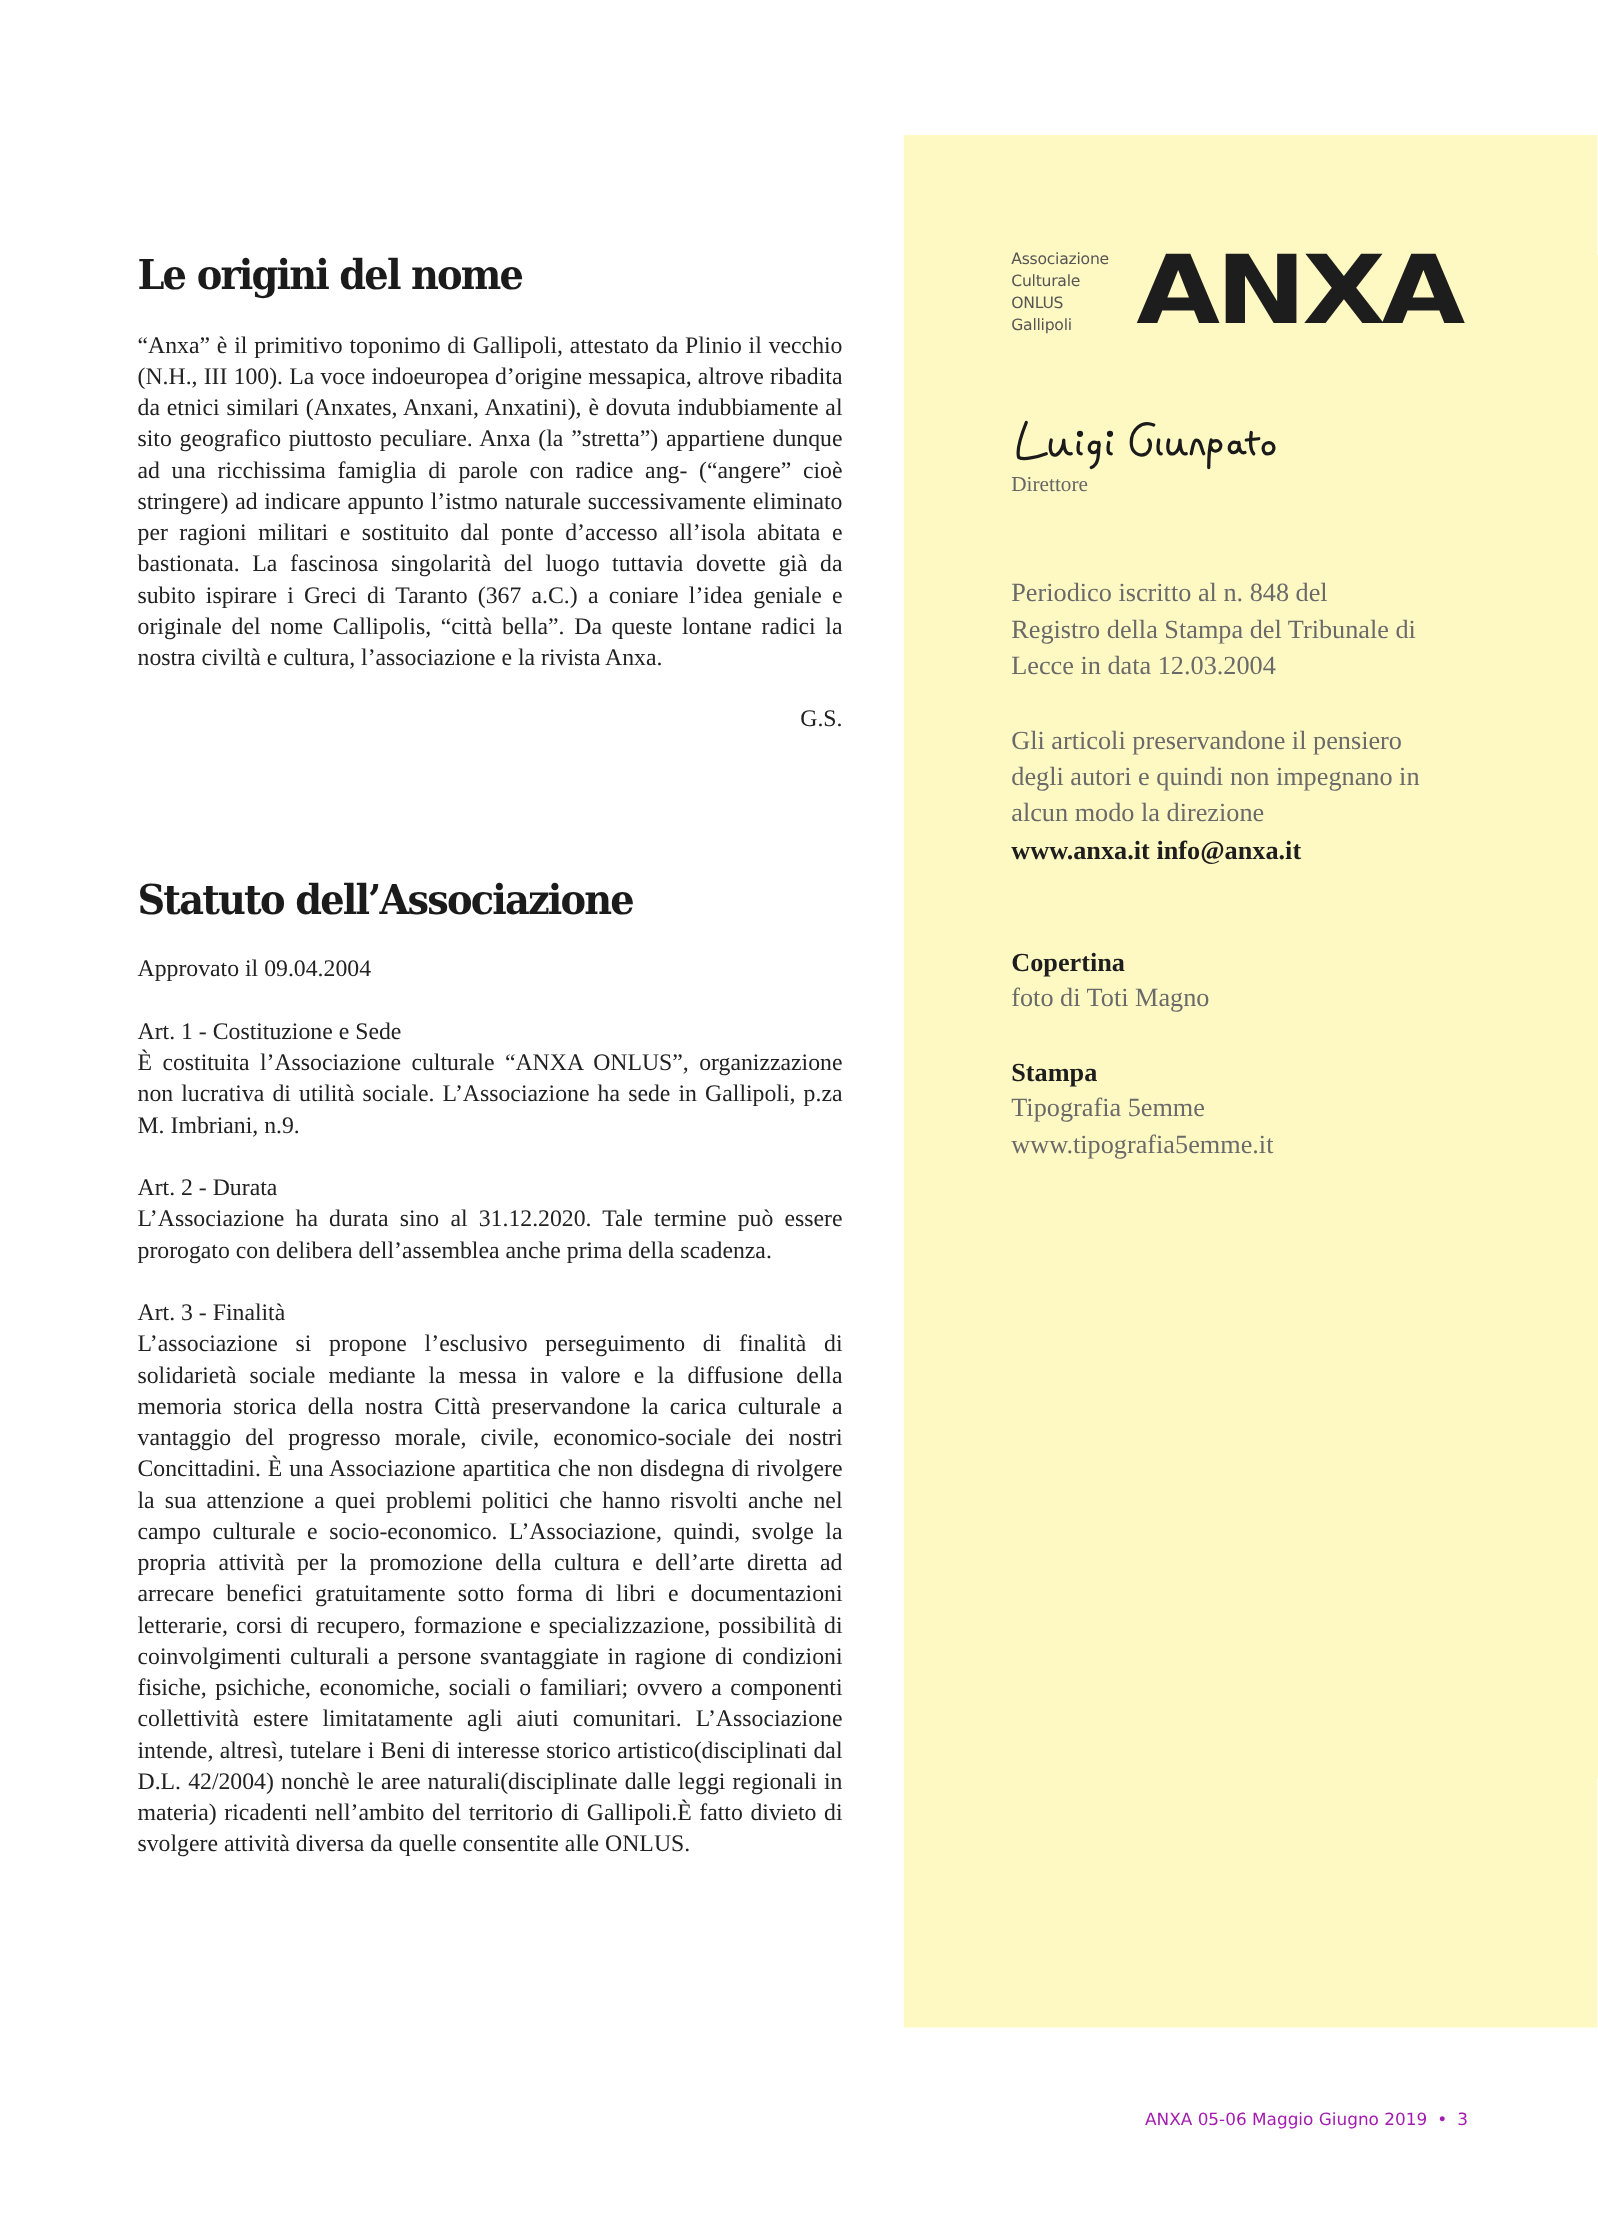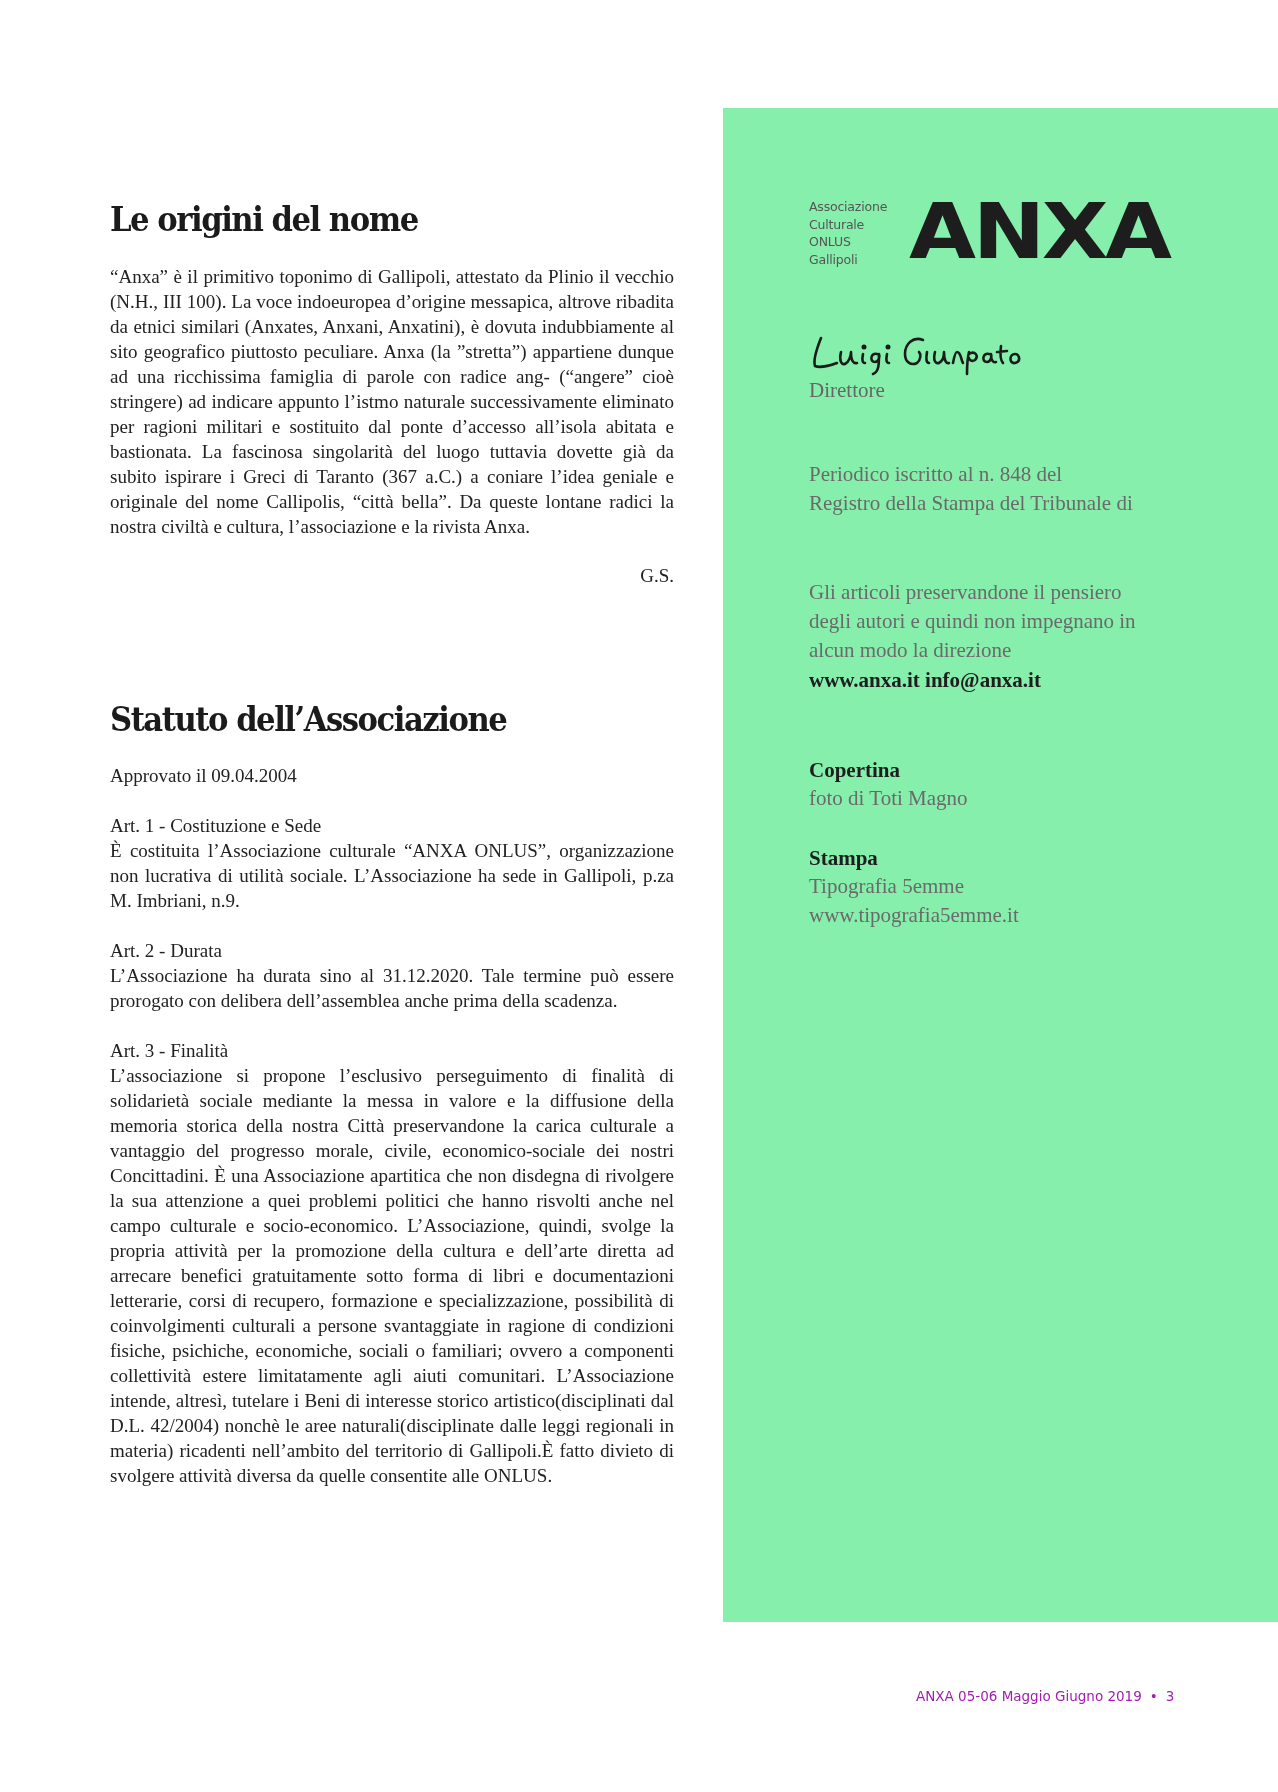--- a/index.html
+++ b/index.html
@@ -65,21 +65,21 @@
       text-align-last: left;
     }
 
     
     .sidebar {
       position: absolute;
       left: 723px;
       top: 108px;
       width: 555px;
       height: 1514px;
-      background: #86efac;
+      background: #fef9c3;
     }
     .logo {
       position: absolute;
       left: 86px;
       top: 90px;
       height: 80px;
       width: 360px;
     }
     .logo-sub {
       position: absolute;
@@ -110,21 +110,21 @@
       left: 84px;
       top: 222px;
       width: 220px;
       height: 48px;
     }
     .signature svg { width: 100%; height: 100%; }
     .role {
       position: absolute;
       left: 86px;
       top: 270px;
-      font-size: 21px;
+      font-size: 17px;
       color: #666666;
     }
     .side-para {
       position: absolute;
       left: 86px;
       width: 440px;
       font-size: 21px;
       line-height: 29px;
       color: #6a6a6a;
       margin: 0;
@@ -238,20 +238,21 @@
         <path d="M208 24 C 202 24, 202 34, 208 33 C 214 32, 213 24, 208 24"></path>
       </g>
     </svg>
   </div>
 
   <div class="role">Direttore</div>
 
   <p class="side-para" style="top:352px;">
     <span>Periodico iscritto al n. 848 del</span>
     <span>Registro della Stampa del Tribunale di</span>
+    <span>Lecce in data 12.03.2004</span>
   </p>
 
   <p class="side-para" style="top:470px;">
     <span>Gli articoli preservandone il pensiero</span>
     <span>degli autori e quindi non impegnano in</span>
     <span>alcun modo la direzione</span>
   </p>
 
   <div class="side-strong" style="top:560px;">
     <span>www.anxa.it</span>

